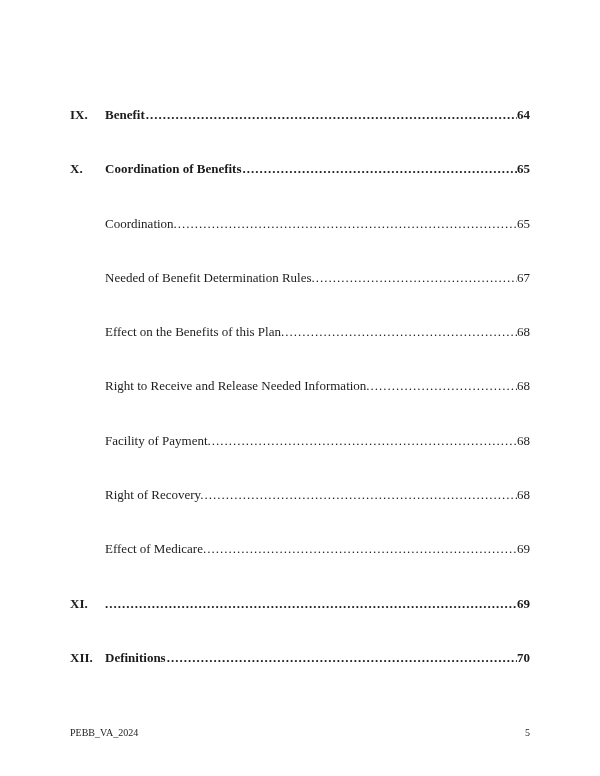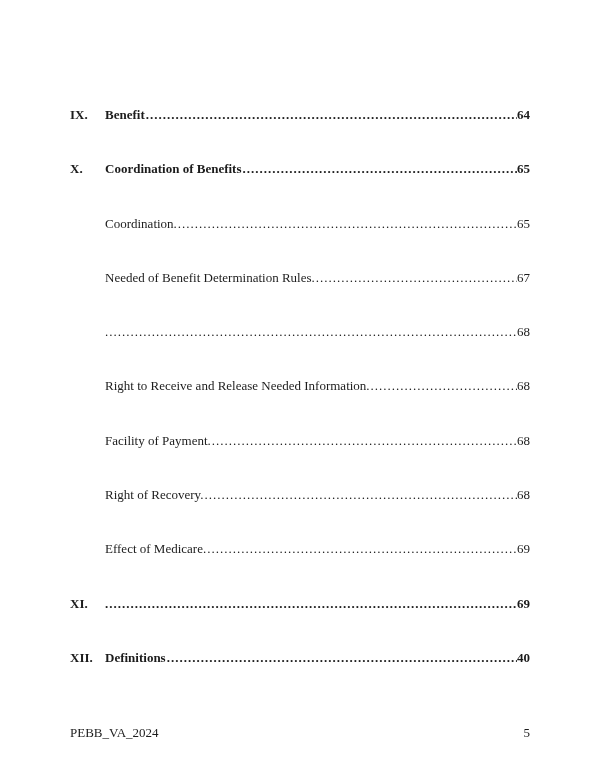--- a/index.html
+++ b/index.html
@@ -56,21 +56,21 @@
     margin-top: 40px;
   }
   .footer {
     position: absolute;
     left: 70px;
     right: 70px;
     top: 727px;
     display: flex;
     justify-content: space-between;
     align-items: baseline;
-    font-size: 13px;
+    font-size: 10px;
     line-height: 12px;
   }
 </style>
 </head>
 <body>
 
 <div class="page">
 
   <div class="toc">
 
@@ -97,20 +97,21 @@
 
     <div class="toc-row sub">
       <span class="num"></span>
       <span class="title">Needed of Benefit Determination Rules.</span>
       <span class="leader">........................................................................................................................................................................................................................................................................................................................................</span>
       <span class="pageno">67</span>
     </div>
 
     <div class="toc-row sub">
       <span class="num"></span>
+      <span class="title">Effect on the Benefits of this Plan.</span>
       <span class="leader">........................................................................................................................................................................................................................................................................................................................................</span>
       <span class="pageno">68</span>
     </div>
 
     <div class="toc-row sub">
       <span class="num"></span>
       <span class="title">Right to Receive and Release Needed Information.</span>
       <span class="leader">........................................................................................................................................................................................................................................................................................................................................</span>
       <span class="pageno">68</span>
     </div>
@@ -139,21 +140,21 @@
     <div class="toc-row main">
       <span class="num">XI.</span>
       <span class="leader">........................................................................................................................................................................................................................................................................................................................................</span>
       <span class="pageno">69</span>
     </div>
 
     <div class="toc-row main">
       <span class="num">XII.</span>
       <span class="title">Definitions</span>
       <span class="leader">........................................................................................................................................................................................................................................................................................................................................</span>
-      <span class="pageno">40</span>
+      <span class="pageno">70</span>
     </div>
 
   </div>
 
   <div class="footer">
     <span>PEBB_VA_2024</span>
     <span>5</span>
   </div>
 
 </div>

